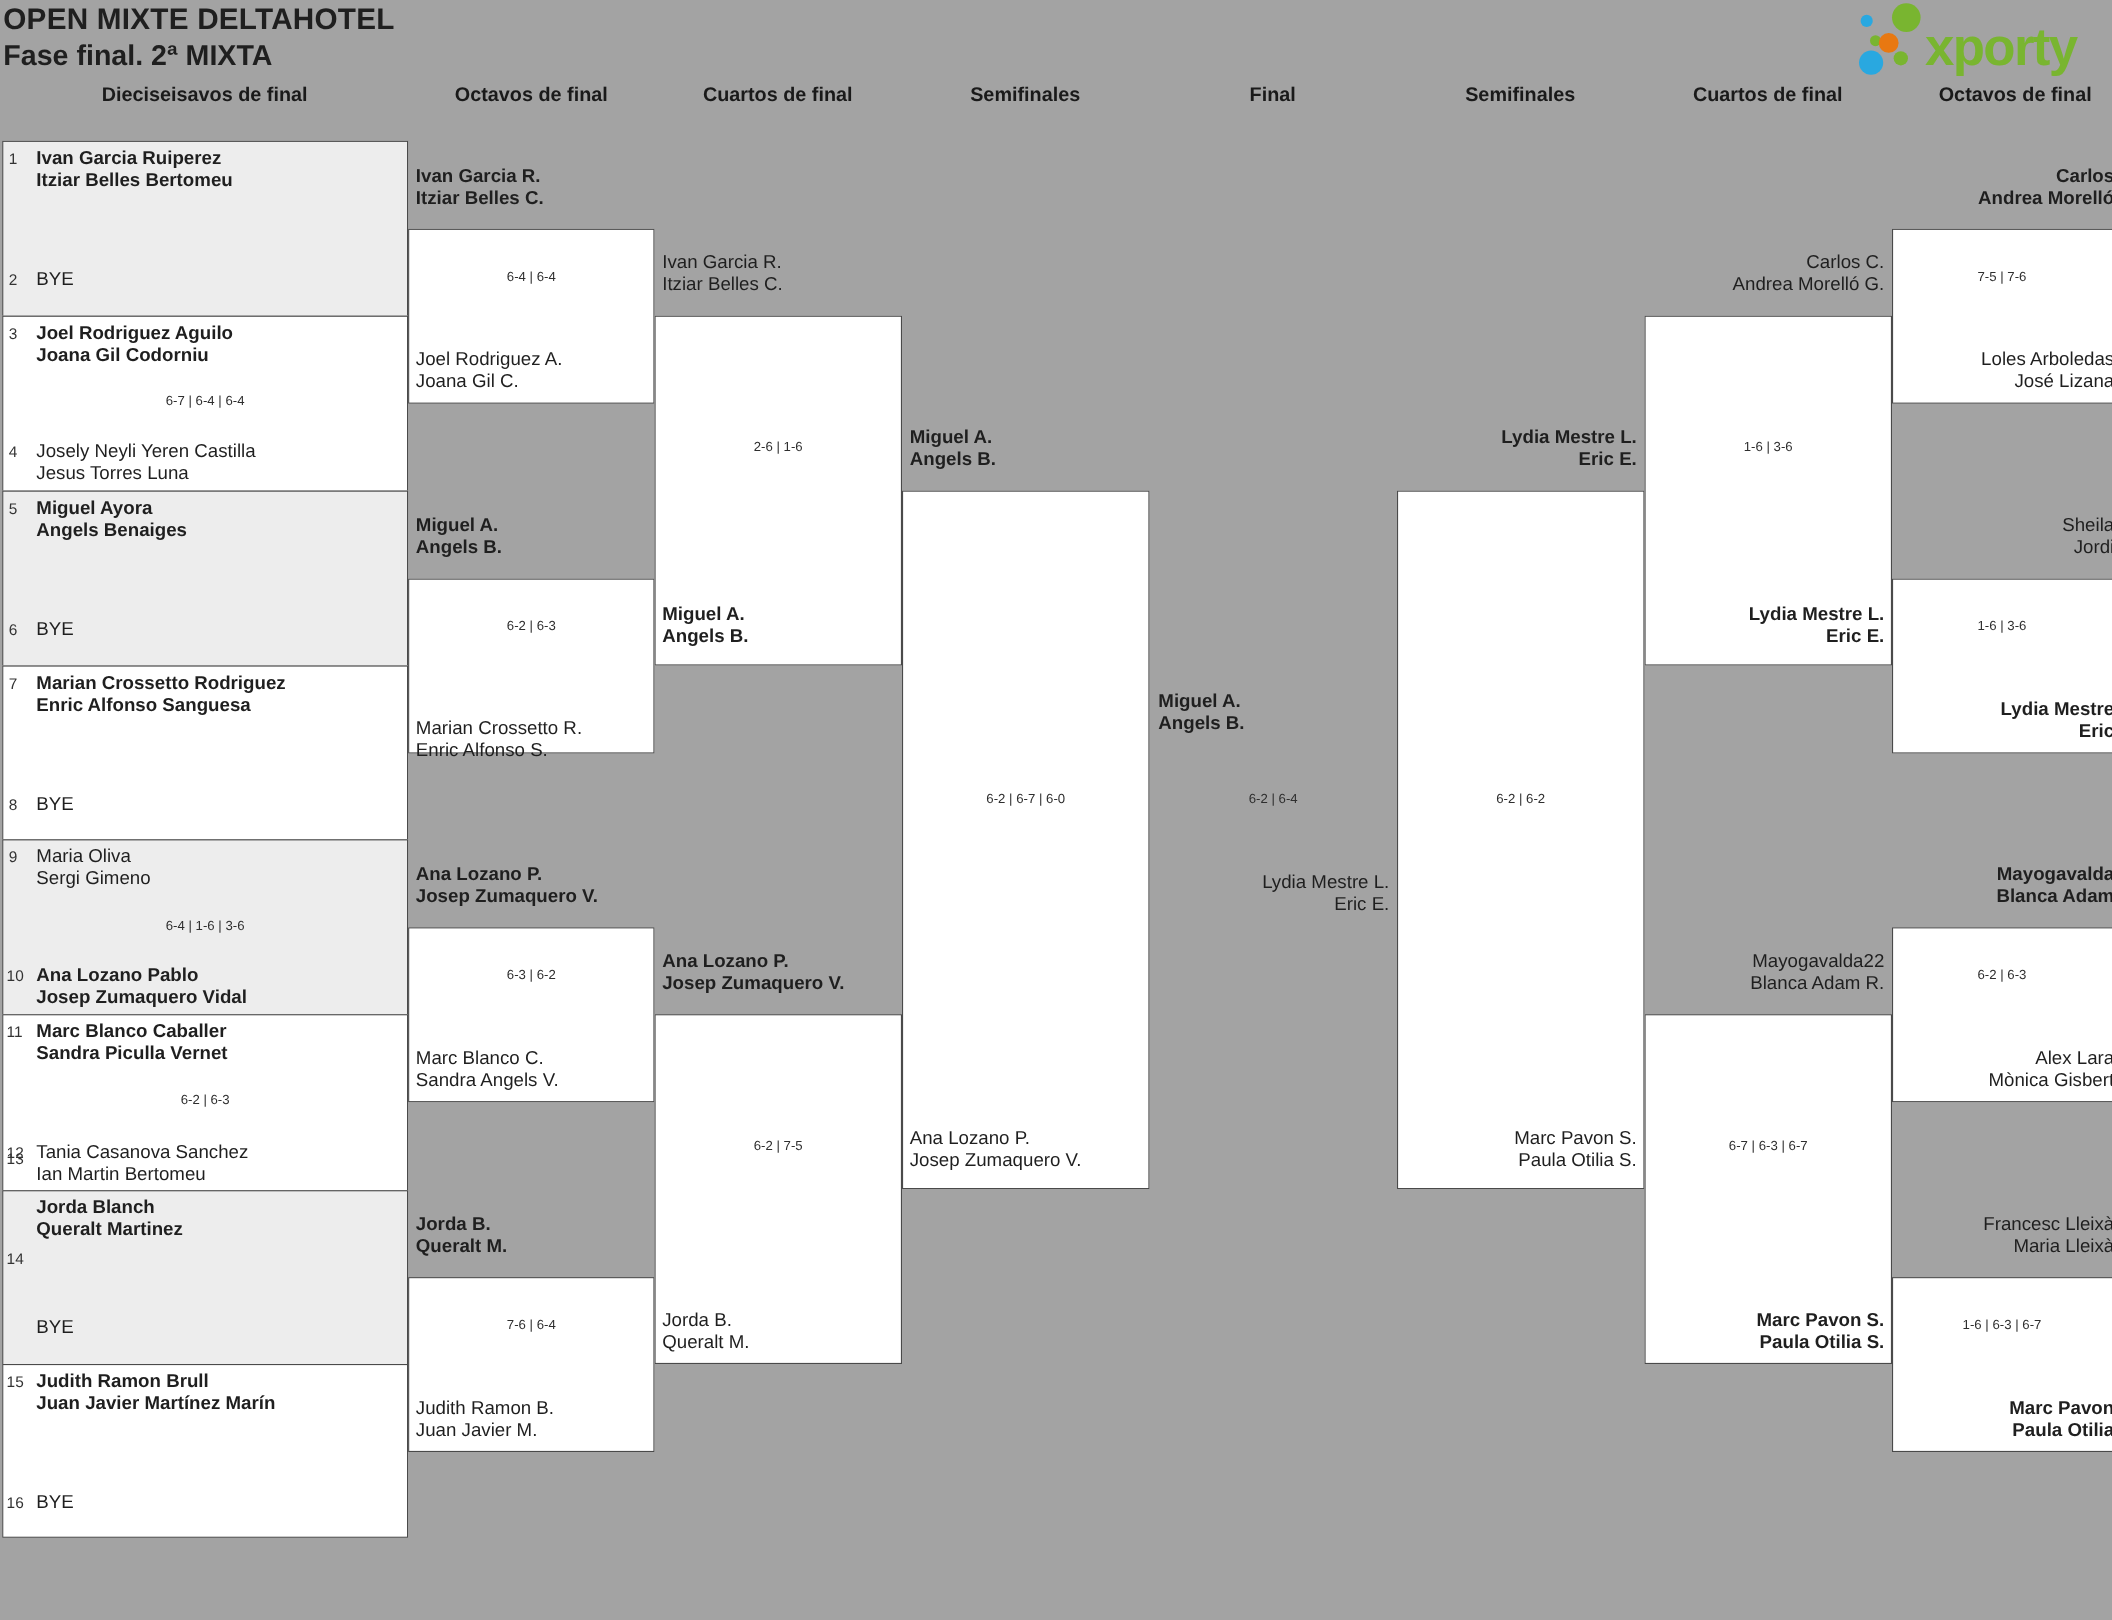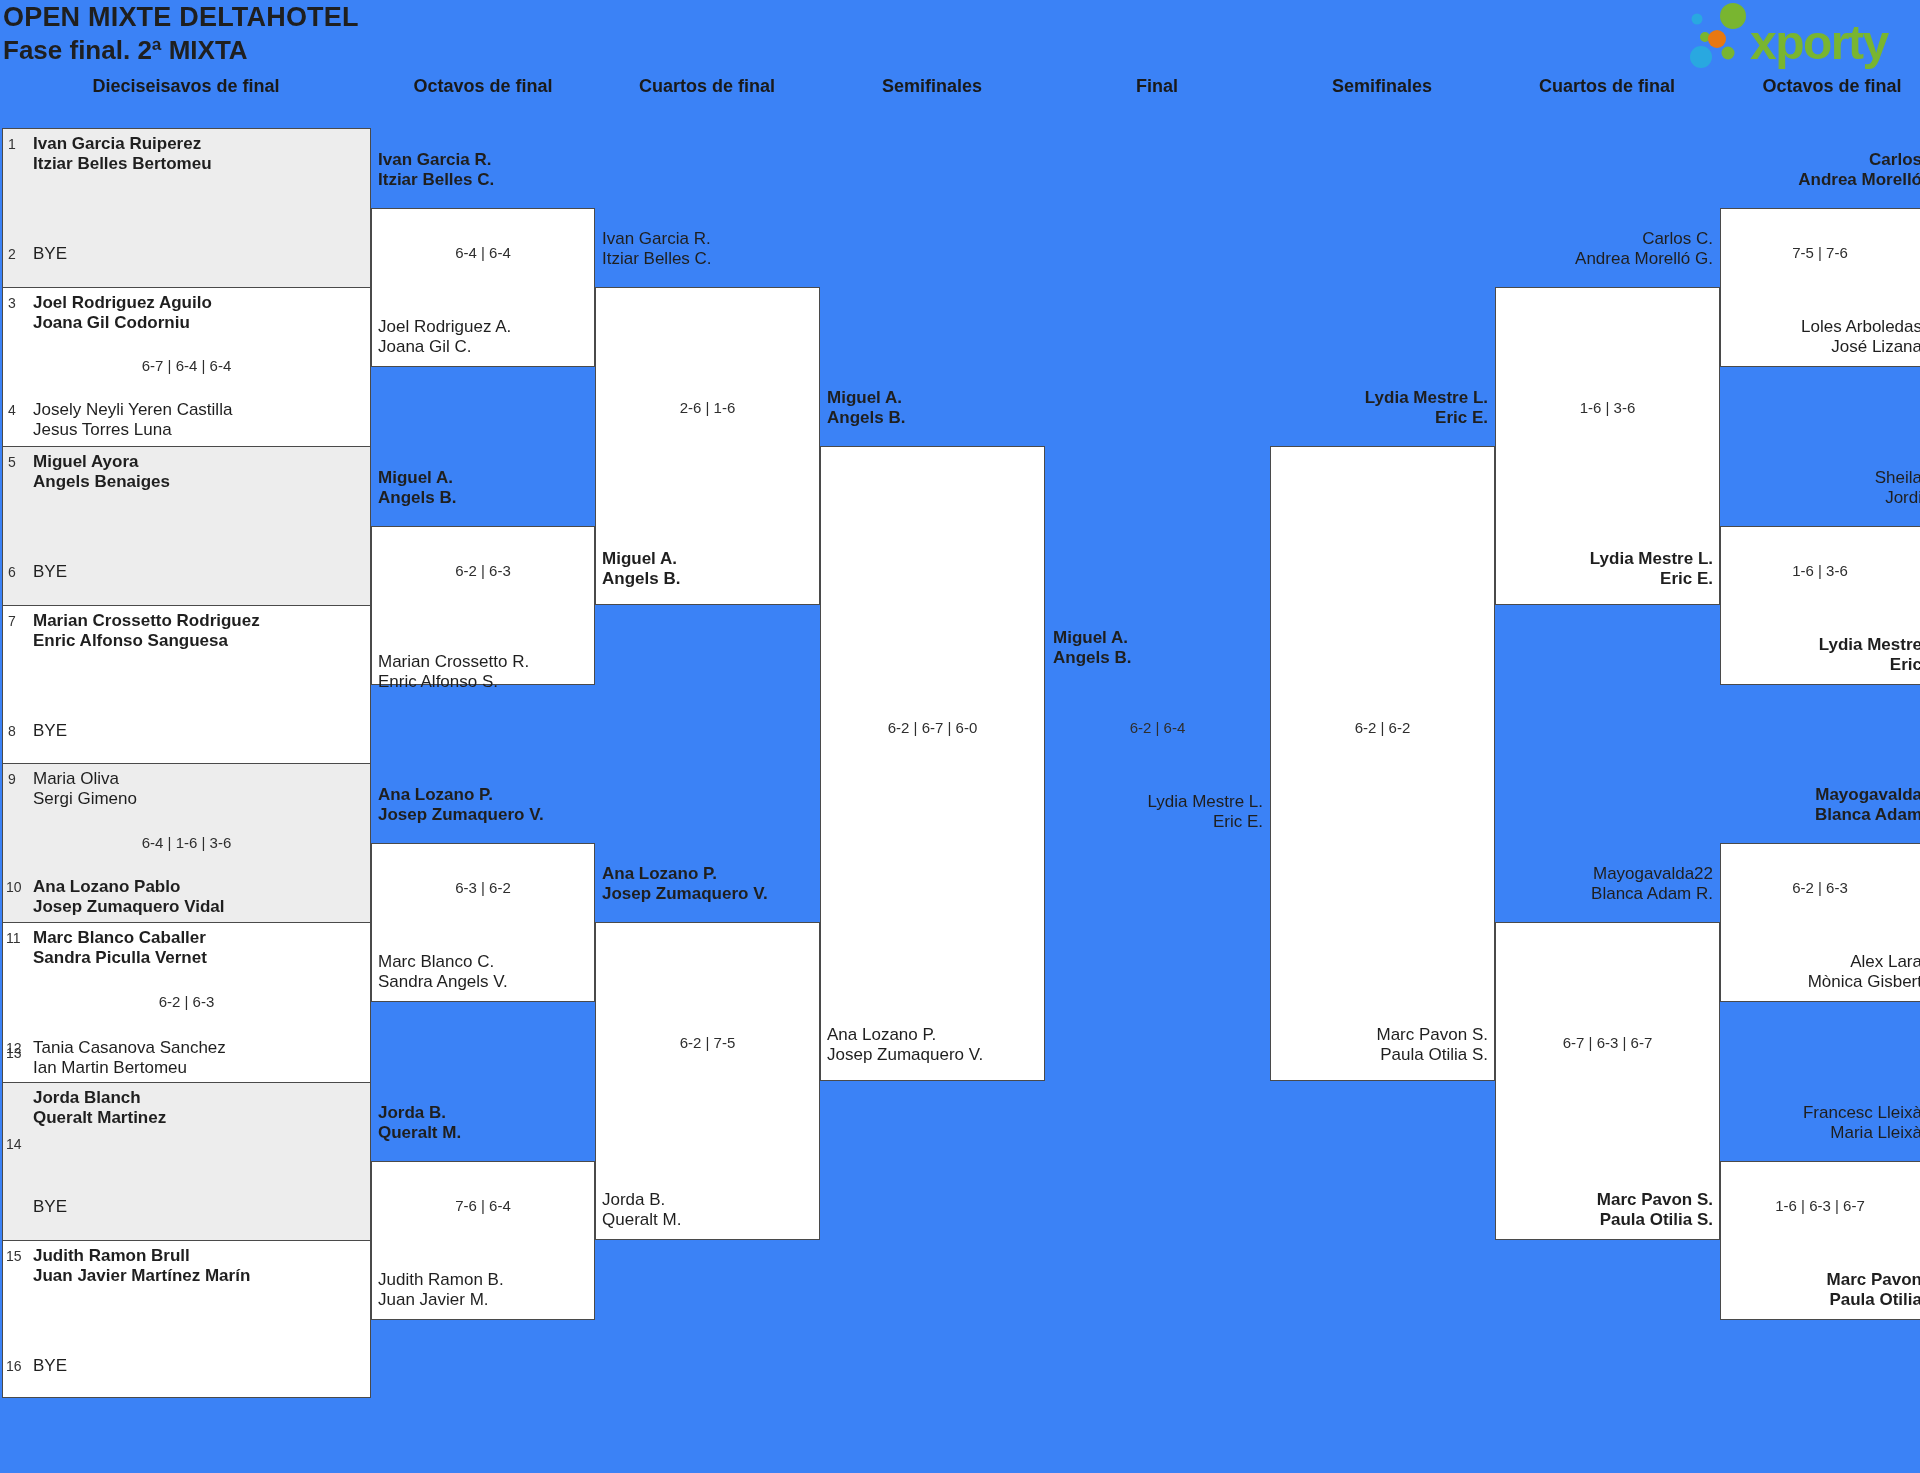--- a/index.html
+++ b/index.html
@@ -1,26 +1,26 @@
 <!DOCTYPE html>
 <html><head>
 <meta charset="utf-8">
 <style>
   html,body{margin:0;padding:0;background:#fff;}
-  .page{position:relative;width:1920px;height:1473px;background:#3b82f6;overflow:hidden;
+  .page{position:relative;width:1920px;height:1473px;background:#a3a3a3;overflow:hidden;
         font-family:"Liberation Sans",sans-serif;color:#1f1f1f;}
   .title{position:absolute;left:3px;top:2px;font-size:27px;font-weight:700;letter-spacing:.2px;}
   .subtitle{position:absolute;left:3px;top:35px;font-size:26px;font-weight:700;}
   .hdr{position:absolute;top:76px;width:260px;text-align:center;font-size:18px;font-weight:700;color:#1a1a1a;}
   .box{position:absolute;border:1.5px solid #4a4a4a;box-sizing:border-box;background:#fff;}
   .shade{background:#ededed;}
   .lbl{position:absolute;font-size:17px;line-height:19.5px;white-space:nowrap;}
   .b{font-weight:700;}
   .ra{text-align:right;}
-  .score{position:absolute;font-size:15px;color:#2e2e2e;text-align:center;white-space:nowrap;}
+  .score{position:absolute;font-size:12px;color:#2e2e2e;text-align:center;white-space:nowrap;}
   .num{position:absolute;font-size:14px;color:#333;}
   .logo{position:absolute;left:1682px;top:2px;}
 </style>
 </head>
 <body>
 
 <div class="page">
 
   <div class="title">OPEN MIXTE DELTAHOTEL</div>
   <div class="subtitle">Fase final. 2ª MIXTA</div>

